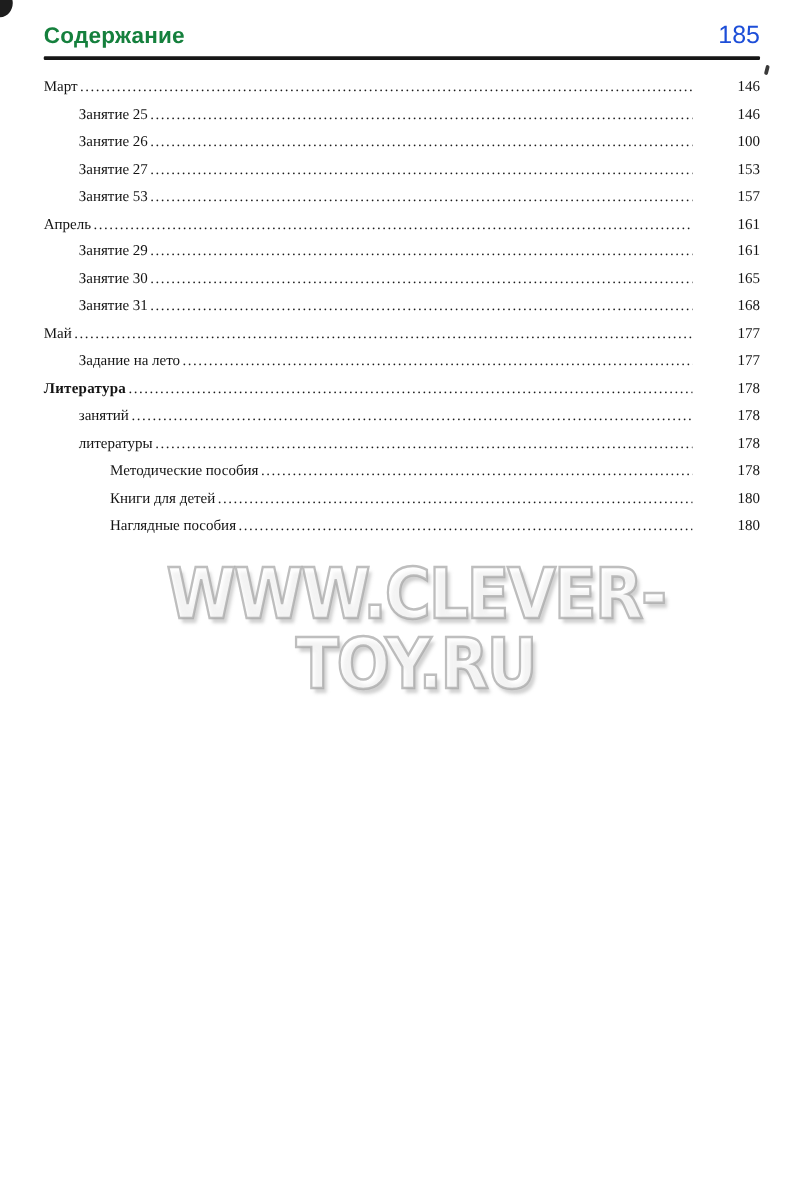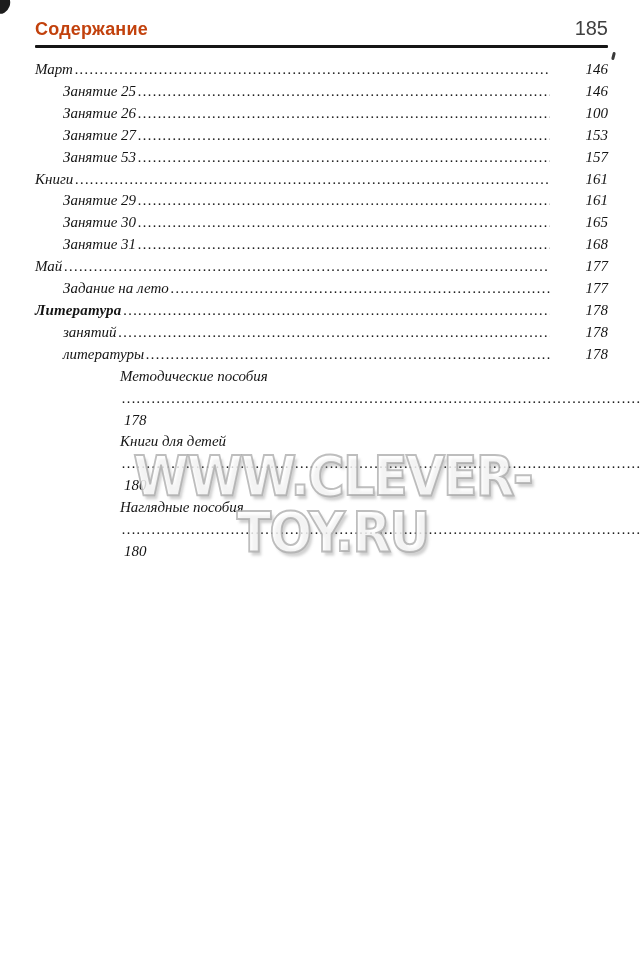--- a/index.html
+++ b/index.html
@@ -18,55 +18,54 @@
     left: 35px; right: 32px; top: 17px;
     display: flex;
     justify-content: space-between;
     align-items: baseline;
   }
   .header-title {
     font-family: "Liberation Sans", sans-serif;
     font-weight: 700;
     font-size: 18px;
     letter-spacing: 0.2px;
-    color: #c2410c;
+    color: #15803d;
   }
   .header-pagenum {
     font-family: "Liberation Sans", sans-serif;
     font-weight: 400;
     font-size: 20px;
-    color: #404040;
+    color: #1d4ed8;
   }
   .header-rule {
     position: absolute;
     left: 35px; right: 32px; top: 45px;
     height: 3px;
     background: #161616;
     border-radius: 1px;
   }
 
   
   .toc {
     position: absolute;
     left: 35px;
     top: 59px;
     width: 573px;
   }
   .row {
     display: flex;
     align-items: baseline;
     line-height: 21.9px;
-    font-size: 15px;
+    font-size: 12px;
     white-space: nowrap;
-    font-style: italic;
   }
   .row .label { flex: 0 0 auto; }
   .row.bold .label { font-weight: 700; letter-spacing: 0.2px; }
   .lvl1 { padding-left: 28px; }
-  .lvl2 { padding-left: 53px; flex-direction: column; }
+  .lvl2 { padding-left: 53px; }
   .dots {
     flex: 1 1 auto;
     min-width: 0;
     overflow: hidden;
     white-space: nowrap;
     padding-left: 2px;
     letter-spacing: 1.2px;
     color: #1a1a1a;
   }
   .dots::after {
@@ -157,21 +156,21 @@
     <span class="page">153</span>
   </div>
 
   <div class="row lvl1">
     <span class="label">Занятие 53</span>
     <span class="dots"></span>
     <span class="page">157</span>
   </div>
 
   <div class="row lvl0">
-    <span class="label">Книги</span>
+    <span class="label">Апрель</span>
     <span class="dots"></span>
     <span class="page">161</span>
   </div>
 
   <div class="row lvl1">
     <span class="label">Занятие 29</span>
     <span class="dots"></span>
     <span class="page">161</span>
   </div>
 

